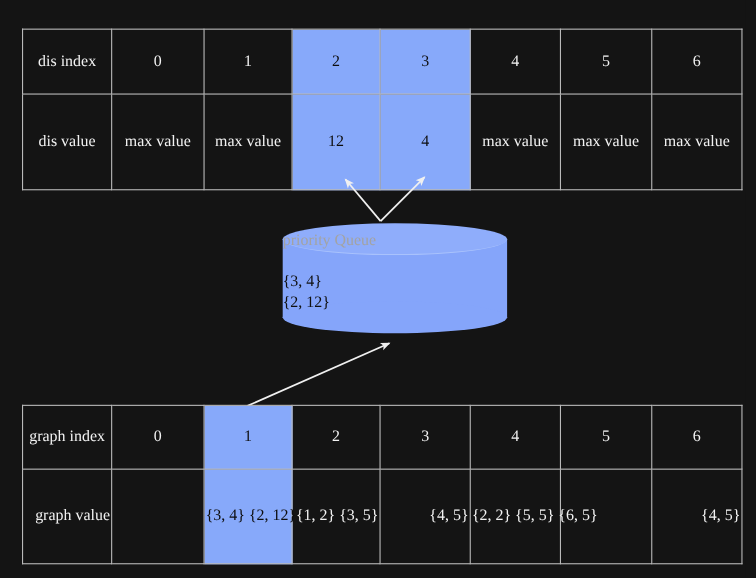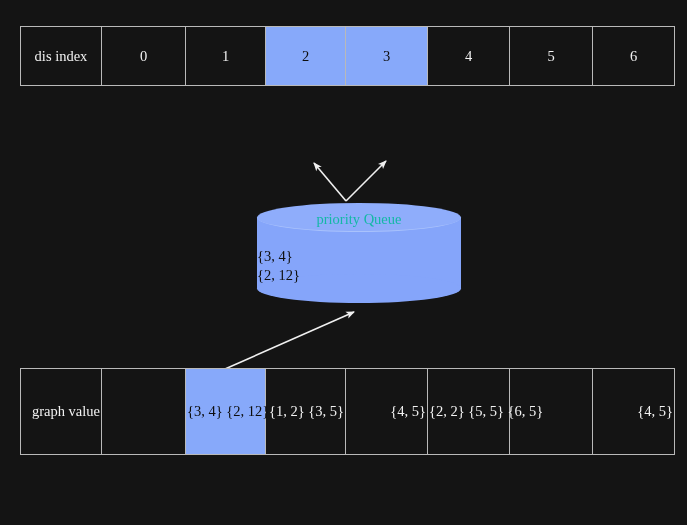--- a/index.html
+++ b/index.html
@@ -84,22 +84,22 @@
     position: absolute;
     left: 0; top: 71px;
     width: 204px; height: 29px;
     border-radius: 50%;
     background: #85a5fa;
   }
   .cyl-label {
     position: absolute;
     left: 0; top: 8px;
     width: 204px;
-    text-align: center;
-    color: #14b8a6;
+    text-align: left;
+    color: #a3a3a3;
     font-size: 14.5px;
     z-index: 3;
   }
   .cyl-items {
     position: absolute;
     left: 0; top: 44px;
     width: 204px;
     text-align: left;
     color: #101010;
     font-size: 14.5px;
@@ -136,20 +136,30 @@
       <tr class="r-index">
         <td class="rowlabel">dis index</td>
         <td>0</td>
         <td>1</td>
         <td class="hl">2</td>
         <td class="hl">3</td>
         <td>4</td>
         <td>5</td>
         <td>6</td>
       </tr>
+      <tr class="r-value">
+        <td class="rowlabel">dis value</td>
+        <td>max value</td>
+        <td>max value</td>
+        <td class="hl">12</td>
+        <td class="hl">4</td>
+        <td>max value</td>
+        <td>max value</td>
+        <td>max value</td>
+      </tr>
     </tbody>
   </table>
 
   <div id="queue">
     <div class="cyl-body"></div>
     <div class="cyl-bottom"></div>
     <div class="cyl-top"></div>
     <div class="cyl-label">priority Queue</div>
     <div class="cyl-items">{3, 4}
 {2, 12}</div>
@@ -171,20 +181,31 @@
         <col style="width: 81px;">
         <col style="width: 84px;">
         <col style="width: 80px;">
         <col style="width: 80px;">
         <col style="width: 82px;">
         <col style="width: 82px;">
         <col style="width: 83px;">
         <col style="width: 82px;">
       </colgroup>
     <tbody>
+      <tr class="r-index">
+        <td class="rowlabel multi">graph
+index</td>
+        <td>0</td>
+        <td class="hl">1</td>
+        <td>2</td>
+        <td>3</td>
+        <td>4</td>
+        <td>5</td>
+        <td>6</td>
+      </tr>
       <tr class="r-value">
         <td class="rowlabel multi">graph
 value</td>
         <td></td>
         <td class="hl multi">{3, 4}
 {2, 12}</td>
         <td class="multi">{1, 2}
 {3, 5}</td>
         <td class="multi">{4, 5}</td>
         <td class="multi">{2, 2}

